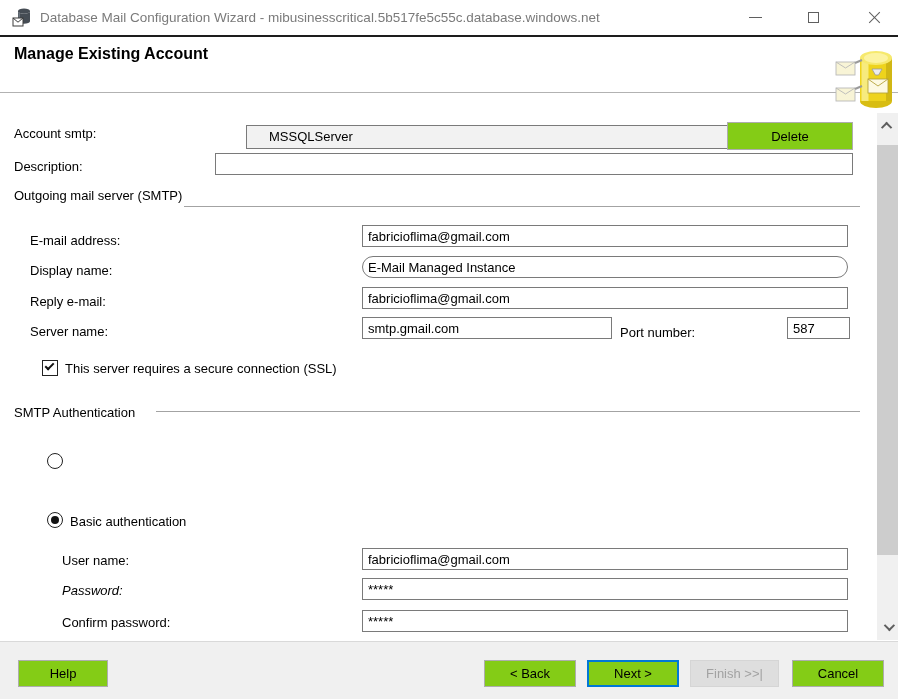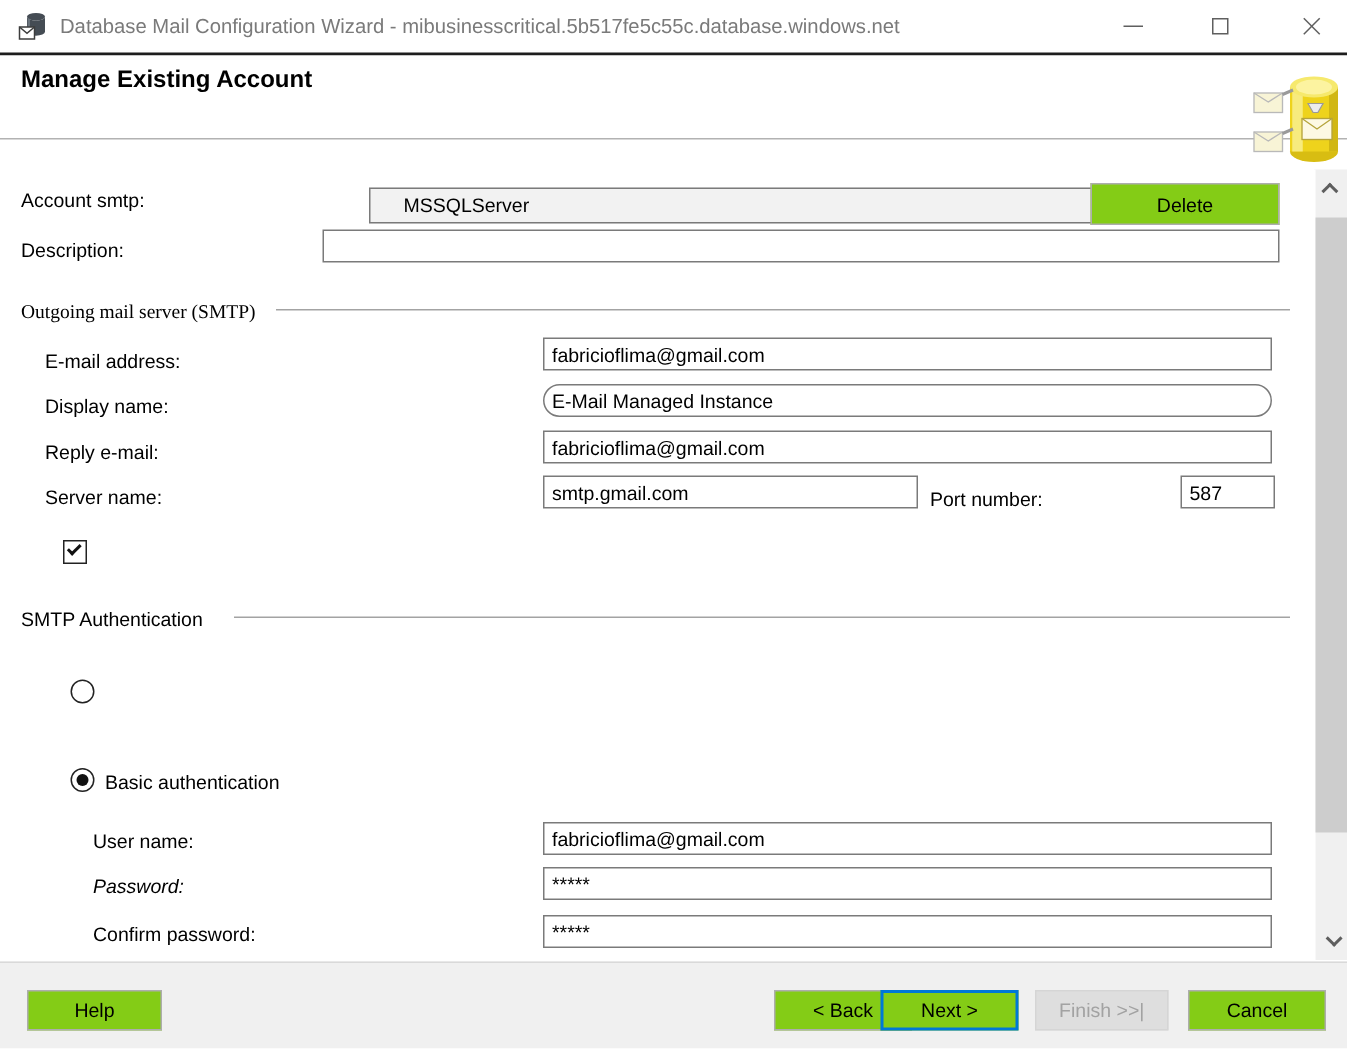--- a/index.html
+++ b/index.html
@@ -157,40 +157,41 @@
   <div class="lbl" style="left:14px; top:13px;">Account smtp:</div>
   <div class="combo">
     <span>MSSQLServer</span>
     <span class="combo-chevron"></span>
   </div>
   <button class="btn btn-delete">Delete</button>
 
   <div class="lbl" style="left:14px; top:46px;">Description:</div>
   <input class="tfield" style="left: 215px; top: 40px; width: 638px;" value="">
 
-  <div class="group-lbl" style="left:14px; top:87px;font-family:Liberation Serif, serif;">Outgoing mail server (SMTP)</div>
+  <div class="group-lbl" style="left:14px; top:75px;">Outgoing mail server (SMTP)</div>
   <div class="group-line" style="left:184px; top:93px; width:676px;"></div>
 
   <div class="lbl" style="left:30px; top:120px;">E-mail address:</div>
   <input class="tfield" style="left: 362px; top: 112px; width: 486px;" value="fabricioflima@gmail.com">
 
   <div class="lbl" style="left:30px; top:150px;">Display name:</div>
   <input class="tfield" style="left: 362px; top: 143px; width: 486px; border-radius: 11px;" value="E-Mail Managed Instance">
 
   <div class="lbl" style="left:30px; top:181px;">Reply e-mail:</div>
   <input class="tfield" style="left: 362px; top: 174px; width: 486px;" value="fabricioflima@gmail.com">
 
   <div class="lbl" style="left:30px; top:211px;">Server name:</div>
   <input class="tfield" style="left: 362px; top: 204px; width: 250px;" value="smtp.gmail.com">
   <div class="lbl" style="left:620px; top:212px;">Port number:</div>
   <input class="tfield" style="left: 787px; top: 204px; width: 63px;" value="587">
 
   <div class="checkbox checked">
     <div class="checkmark"></div>
   </div>
+  <div class="lbl" style="left:65px; top:248px;">This server requires a secure connection (SSL)</div>
 
   <div class="group-lbl" style="left:14px; top:292px;">SMTP Authentication</div>
   <div class="group-line" style="left:156px; top:298px; width:704px;"></div>
 
   <div class="radio" style="left:47px; top:340px;">
     
   </div>
 
   <div class="radio selected" style="left:47px; top:399px;">
     <div class="radio-dot"></div>
@@ -212,17 +213,17 @@
       <div class="sb-up-glyph"></div>
     </div>
   <div class="sb-thumb"></div>
   <div class="sb-btn sb-down">
       <div class="sb-down-glyph"></div>
     </div>
 </div>
 
 <div class="footer">
   <button class="btn fbtn btn-help" style="position:absolute;">Help</button>
-  <button class="btn fbtn btn-back" style="position:absolute;margin-left:32px;">&lt; Back</button>
+  <button class="btn fbtn btn-back" style="position:absolute;">&lt; Back</button>
   <button class="btn fbtn btn-next" style="position:absolute;">Next &gt;</button>
   <button class="btn fbtn btn-finish" style="position:absolute;" disabled="">Finish &gt;&gt;|</button>
   <button class="btn fbtn btn-cancel" style="position:absolute;">Cancel</button>
 </div>
 
 </body></html>

